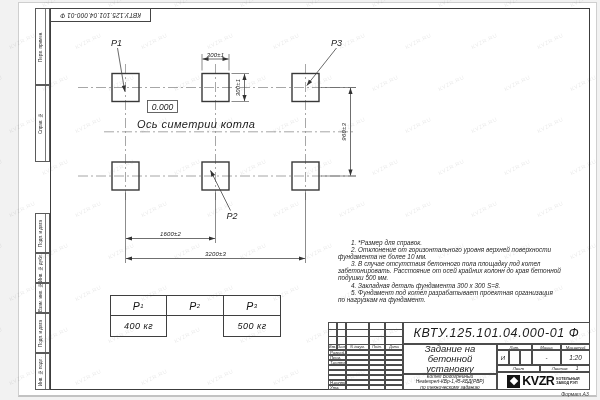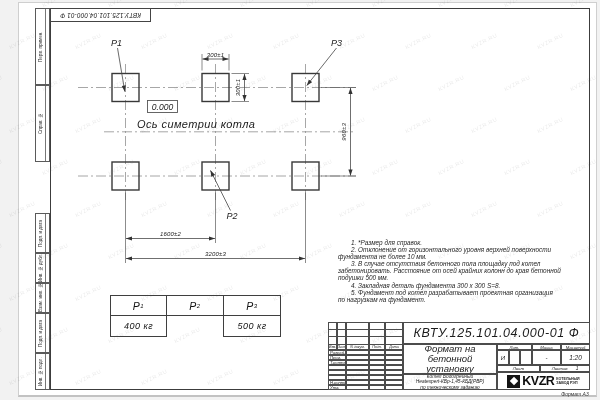--- a/index.html
+++ b/index.html
@@ -229,21 +229,21 @@
   <div class="cell" style="left:369px;top:380px;width:16px;height:5px"></div>
   <div class="cell" style="left:385px;top:380px;width:18px;height:5px"></div>
   <div class="cell lft" style="left:328px;top:385px;width:18px;height:5px">Утв.</div>
   <div class="cell" style="left:346px;top:385px;width:23px;height:5px"></div>
   <div class="cell" style="left:369px;top:385px;width:16px;height:5px"></div>
   <div class="cell" style="left:385px;top:385px;width:18px;height:5px"></div>
 
   <div class="cell docnum" style="left:403px;top:322px;width:187px;height:22px">КВТУ.125.101.04.000-01 Ф</div>
 
   <div class="cell ttl" style="left:403px;top:344px;width:94px;height:30px">
-    <span>Формат на</span>
+    <span>Задание на</span>
     <span>бетонной</span>
     <span>установку</span>
   </div>
 
   <div class="cell sub3" style="left:403px;top:374px;width:94px;height:16px">
     <span>Котел Водогрейный</span>
     <span>Heatexpert-КВр-1,45-КБД(РВР)</span>
     <span>по техническому заданию</span>
   </div>
 

